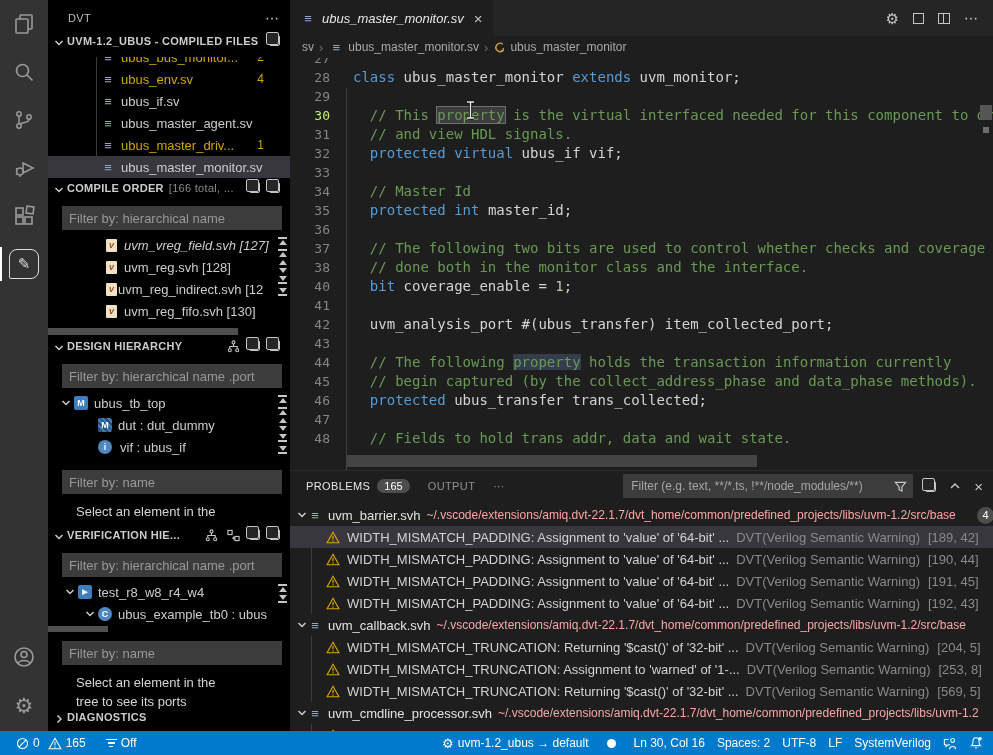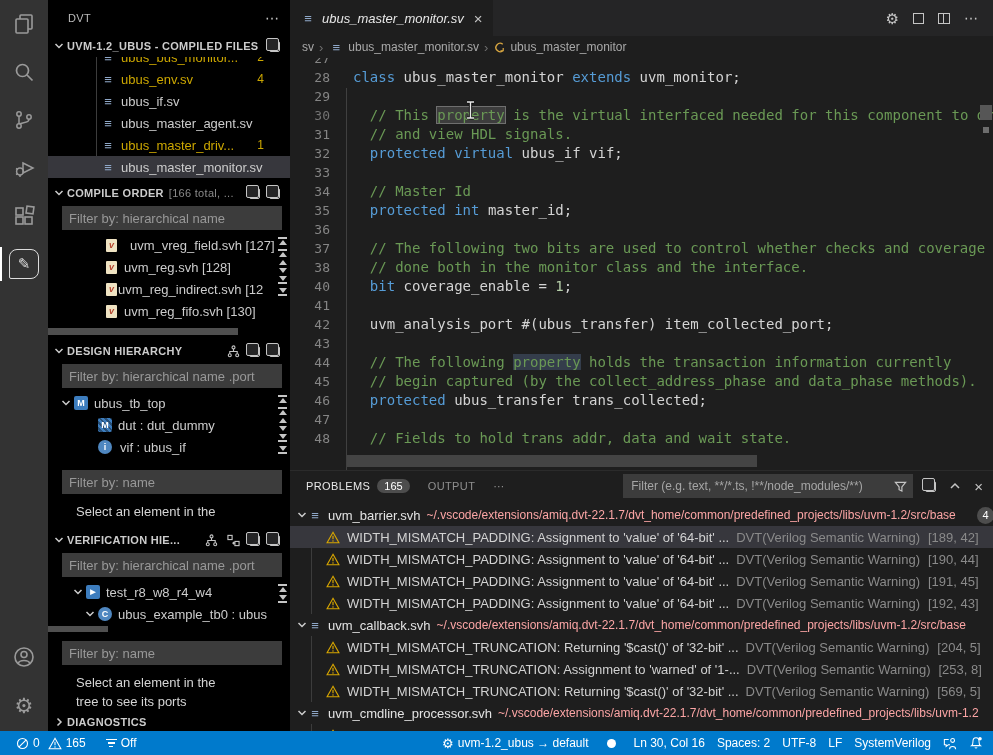--- a/index.html
+++ b/index.html
@@ -13,21 +13,21 @@
   .ab-item.active::before{content:"";position:absolute;left:0;top:7px;bottom:7px;width:2px;background:#ffffff;}
   .ab-spacer{flex:1;}
   .dvt-badge{width:30px;height:30px;border:1.7px solid #dddddd;border-radius:8px 8px 8px 2px;display:flex;align-items:center;justify-content:center;font-size:15px;color:#dddddd;}
   .gear-glyph{font-size:21px;line-height:1;}
 
   
   .sidebar{position:absolute;left:48px;top:0;width:242px;bottom:24px;background:#000000;overflow:hidden;font-size:13px;}
   .sb-header{height:35px;display:flex;align-items:center;padding:0 10px 0 20px;font-size:11px;color:#bbbbbb;}
   .sb-header .ttl{flex:1;letter-spacing:.4px;}
   .more-dots{color:#c5c5c5;font-size:14px;letter-spacing:1px;cursor:pointer;}
-  .sec-h{display:flex;align-items:center;height:22px;padding:0 10px 0 3px;font-size:11px;font-weight:bold;color:#cccccc;letter-spacing:.3px;white-space:nowrap;cursor:pointer;}
+  .sec-h{display:flex;align-items:flex-start;height:22px;padding:0 10px 0 3px;font-size:11px;font-weight:bold;color:#cccccc;letter-spacing:.3px;white-space:nowrap;cursor:pointer;}
   .sec-h .meta{font-weight:normal;color:#8a8a8a;margin-left:5px;overflow:hidden;flex:1;min-width:0;text-overflow:clip;}
   .sec-h .sp{flex:1;}
   .chev{width:16px;height:16px;flex:none;display:flex;align-items:center;justify-content:center;color:#cccccc;}
   .ico-dd{position:relative;width:11px;height:11px;border:1px solid #c5c5c5;border-radius:2px;margin-left:9px;flex:none;cursor:pointer;}
   .ico-dd::before{content:"";position:absolute;left:-4px;top:-4px;width:11px;height:11px;border:1px solid #c5c5c5;border-radius:2px;background:#252526;}
   .ico-svg{margin-left:9px;flex:none;cursor:pointer;display:flex;}
   .filter-wrap{padding:2px 8px 4px 14px;}
   .filter-input{width:100%;height:24px;background:#3c3c3c;border:1px solid #3c3c3c;color:#cccccc;font-size:13px;padding:4px 6px;font-family:"Liberation Sans",sans-serif;outline:none;}
   .filter-input::placeholder{color:#989898;}
   .trow{height:22px;display:flex;align-items:center;white-space:nowrap;cursor:pointer;position:relative;}
@@ -59,21 +59,21 @@
   .sq-ic{width:11px;height:11px;border:1.4px solid #c5c5c5;}
   .split-ic{width:12px;height:11px;border:1.4px solid #c5c5c5;position:relative;}
   .split-ic::before{content:"";position:absolute;left:4px;top:0;bottom:0;width:1.4px;background:#c5c5c5;}
   .crumbs{height:22px;display:flex;align-items:center;font-size:12px;color:#a9a9a9;padding-left:12px;gap:5px;flex:none;white-space:nowrap;}
   .crumb-sep{color:#6e6e6e;font-size:13px;}
   .crumb{display:flex;align-items:center;gap:4px;cursor:pointer;}
   .editor{flex:1;position:relative;overflow:hidden;background:#1e1e1e;}
   .code-scroll{margin-top:-9px;}
   .cl{display:flex;height:19px;line-height:19px;font-family:"DejaVu Sans Mono","Liberation Mono",monospace;font-size:14px;white-space:pre;}
   .ln{width:40px;text-align:right;color:#858585;flex:none;font-size:13px;cursor:pointer;}
-  .ln.cur{color:#737373;}
+  .ln.cur{color:#bef264;}
   .lt{margin-left:23px;color:#d4d4d4;}
   .kw{color:#569cd6;} .cm{color:#6a9955;} .num{color:#b5cea8;} .id{color:#d4d4d4;}
   .hl1{background:rgba(100,100,100,.45);box-shadow:0 0 0 1px #6f6f6f;}
   .hl2{background:#343d4b;}
   .indent-guide{position:absolute;left:56px;top:30px;bottom:0;width:1px;background:#404040;}
   .vscroll-thumb{position:absolute;right:1px;top:47px;width:12px;height:15px;background:#565656;}
   .vscroll-mark{position:absolute;right:4px;top:69px;width:6px;height:6px;background:#6d6d6d;}
   .hscroll-ed{position:absolute;left:57px;top:397px;width:410px;height:12px;background:rgba(121,121,121,.42);}
   .mouse-cursor{position:absolute;left:174px;top:42px;pointer-events:none;}
 
@@ -221,21 +221,21 @@
       <span>COMPILE ORDER</span>
       <span class="meta">[166 total, ...</span>
       <span class="ico-dd"></span>
       <span class="ico-dd"></span>
     </div>
     <div class="filter-wrap"><input class="filter-input" placeholder="Filter by: hierarchical name" style=""></div>
     <div style="position:relative;">
       <div id="order-list" style="height:92px;overflow:hidden;">
           <div class="trow" style="padding-left: 58px;">
             <span class="doc-ic">v</span>
-            <span class="flabel" style="margin-left: 13px;">uvm_vreg_field.svh [127]</span>
+            <span class="flabel" style="margin-left: 7px; font-style: italic;">uvm_vreg_field.svh [127]</span>
           </div>
           <div class="trow" style="padding-left: 58px;">
             <span class="doc-ic">v</span>
             <span class="flabel" style="margin-left: 7px;">uvm_reg.svh [128]</span>
           </div>
           <div class="trow" style="padding-left: 58px;">
             <span class="doc-ic">v</span>
             <span class="flabel" style="margin-left: 1px;">uvm_reg_indirect.svh [12</span>
           </div>
           <div class="trow" style="padding-left: 58px;">
@@ -364,21 +364,21 @@
             <rect x="8.5" y="8" width="4.5" height="4.5"></rect>
             <path d="M5.8 9.8 H8 M6.5 8.6 l1.6 1.2 -1.6 1.2"></path>
           </svg>
         </span>
       <span class="ico-dd"></span>
       <span class="ico-dd"></span>
     </div>
     <div class="filter-wrap"><input class="filter-input" placeholder="Filter by: hierarchical name .port" style=""></div>
     <div style="position:relative;">
       <div id="verif-tree" style="height:44px;overflow:hidden;">
-          <div class="trow" style="padding-left: 22px;">
+          <div class="trow" style="padding-left: 14px;">
             <span class="chev">
               <svg width="10" height="10" viewBox="0 0 10 10" fill="none" stroke="#cccccc" stroke-width="1.5">
                 <path d="M1.5 3 L5 6.5 L8.5 3"></path>
               </svg>
             </span>
             <span class="node-ic" style="font-size: 7px;">▶</span>
             <span class="flabel" style="margin-left: 6px;">test_r8_w8_r4_w4</span>
           </div>
           <div class="trow" style="padding-left: 34px;">
             <span class="chev">

